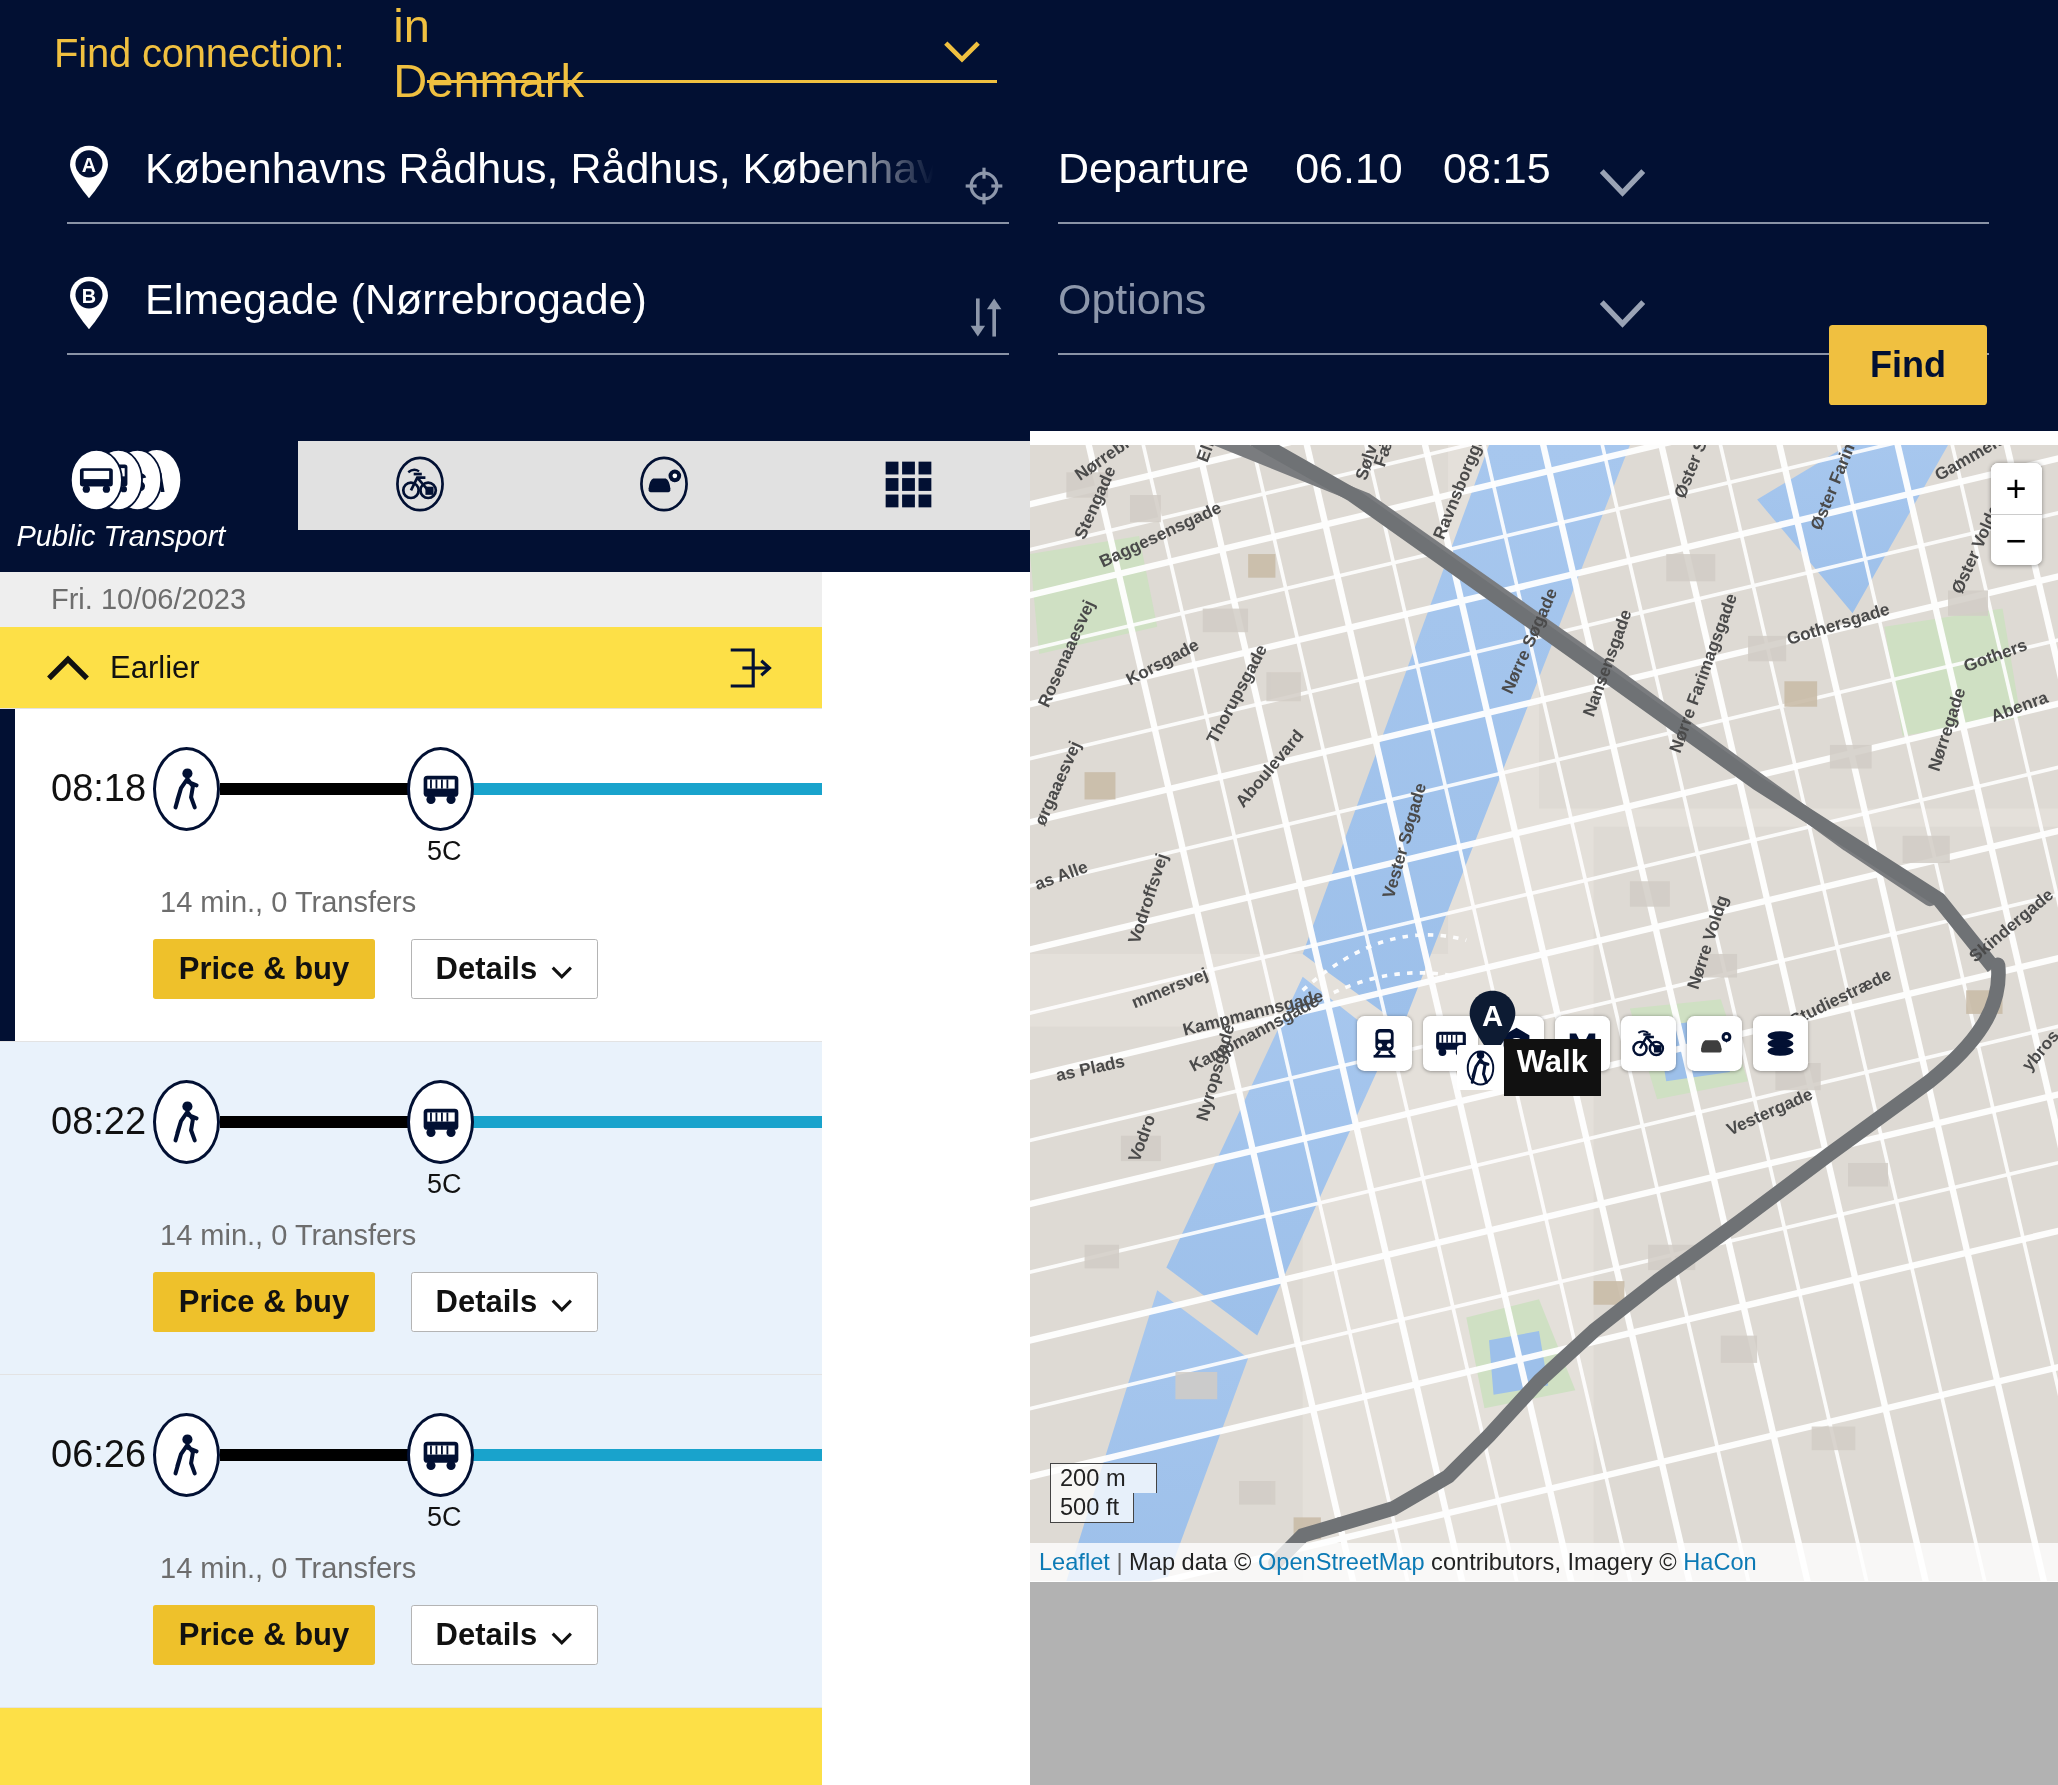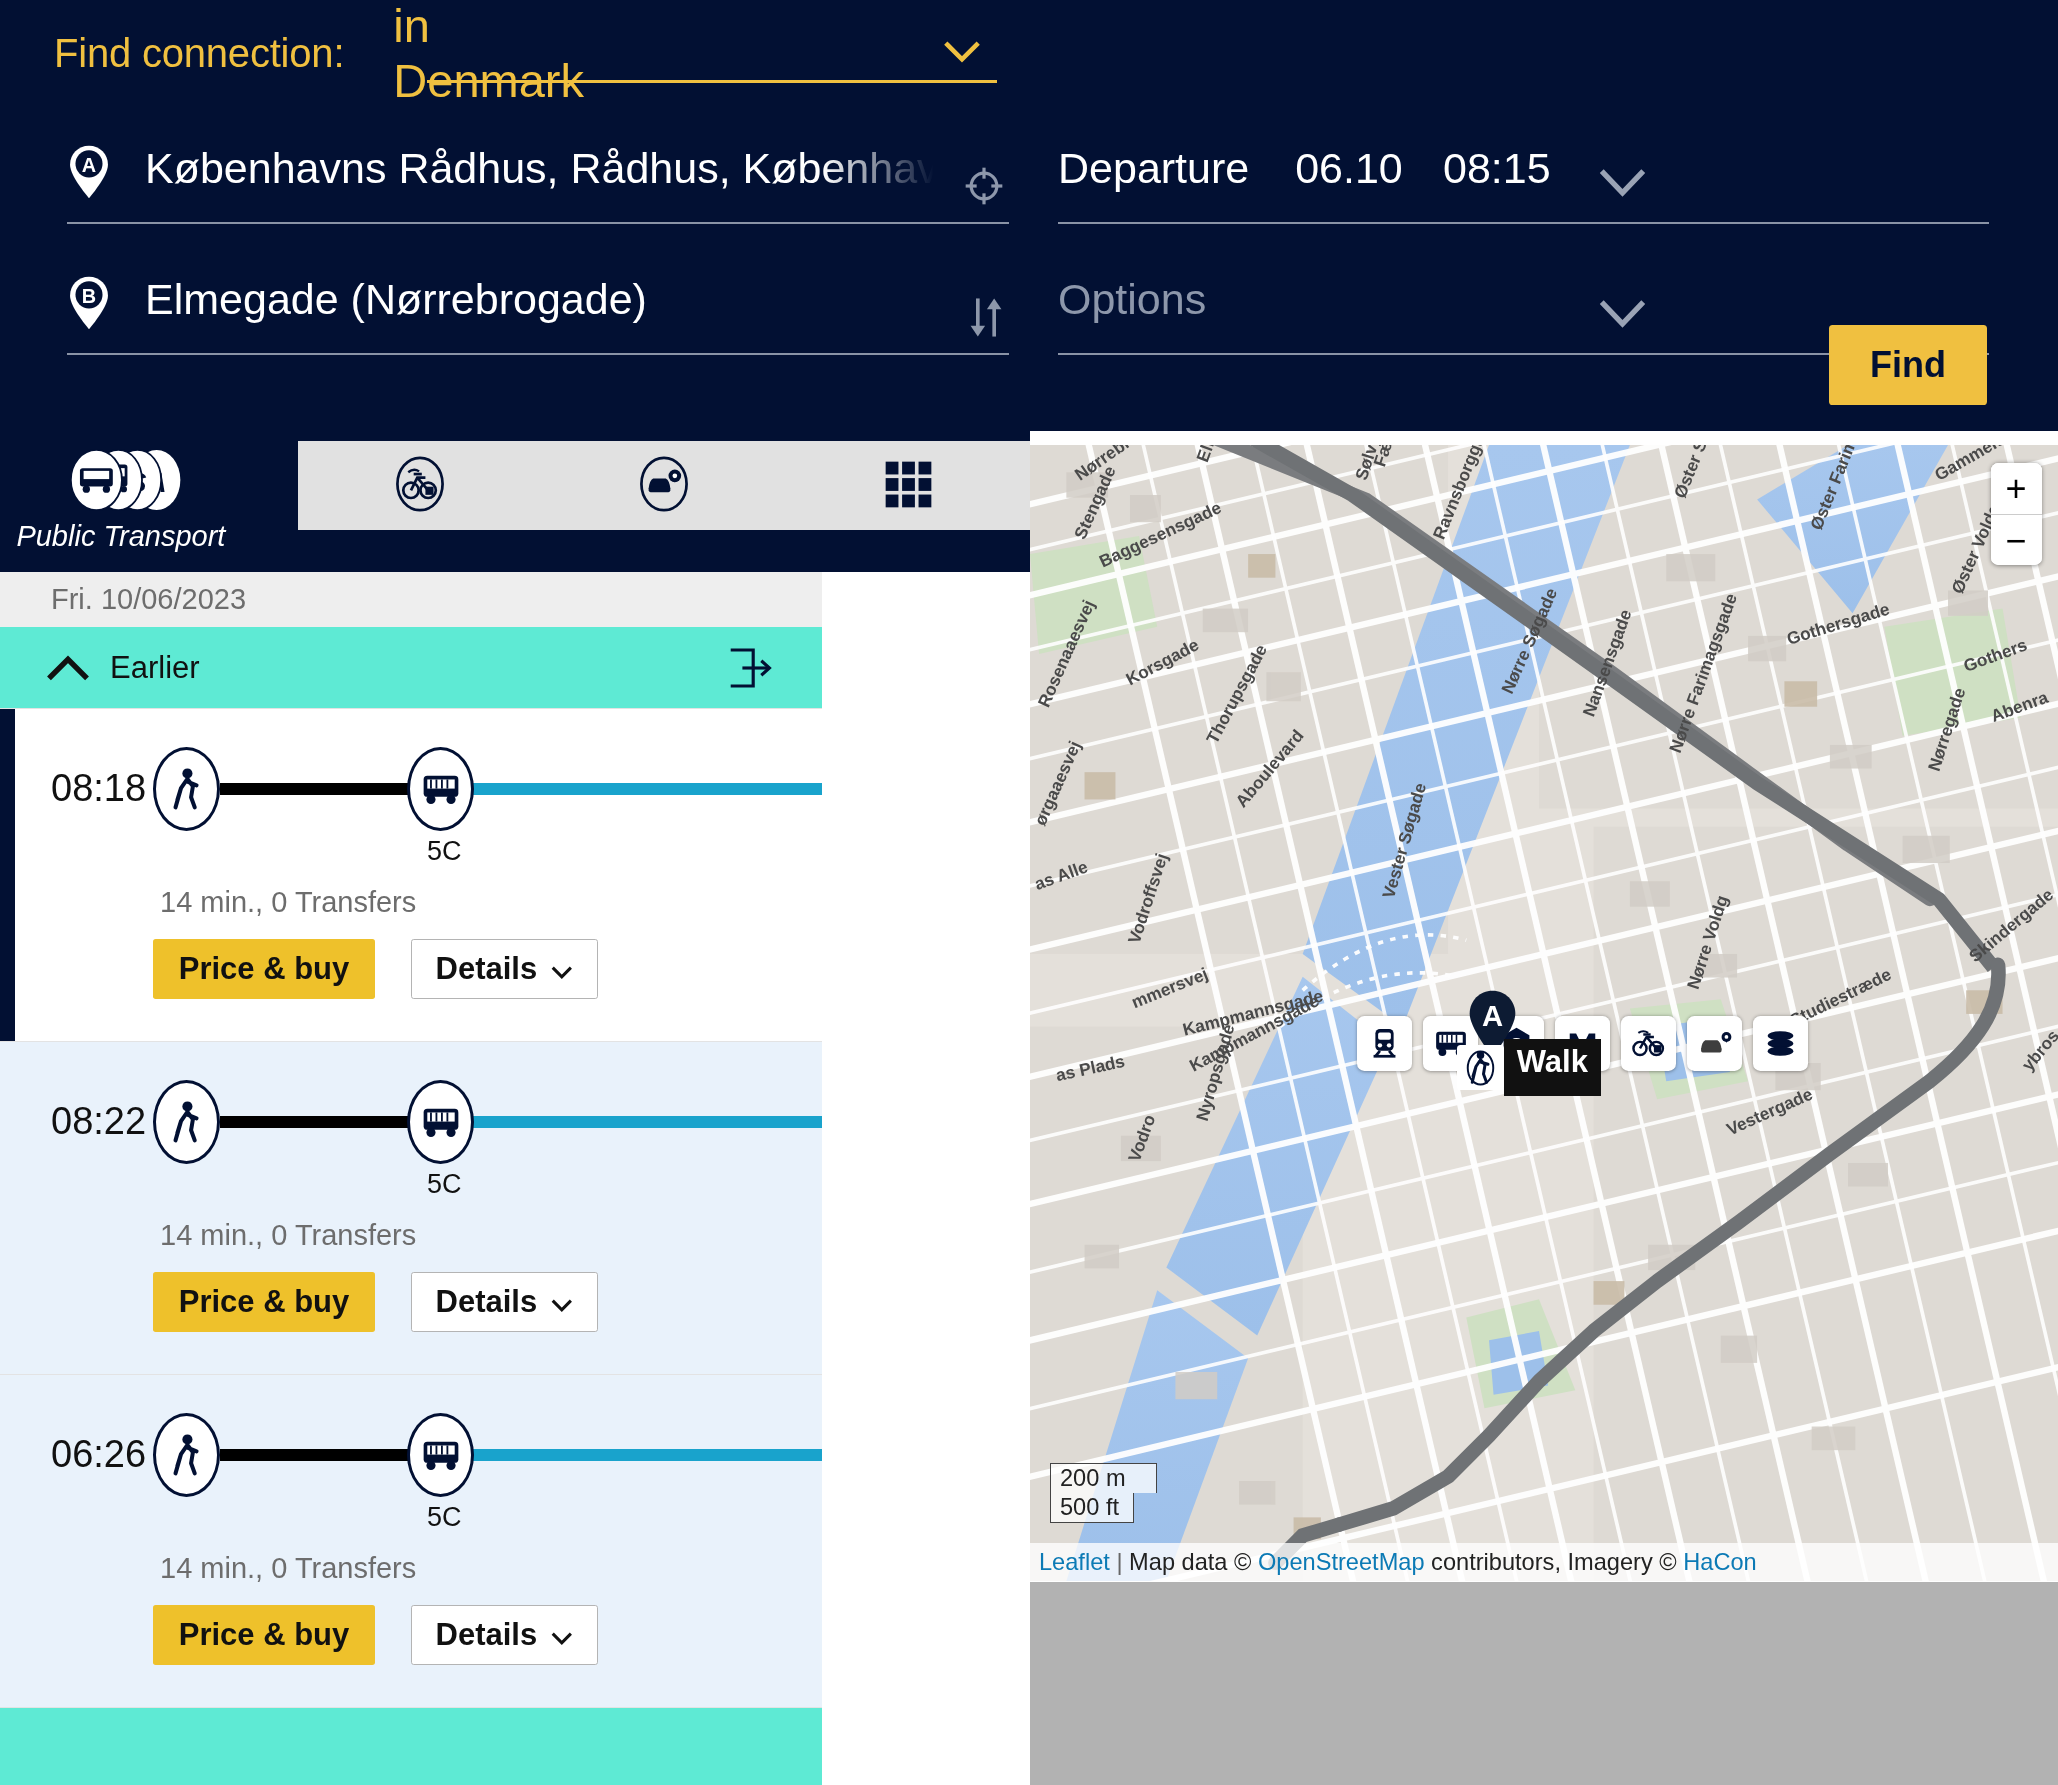--- a/index.html
+++ b/index.html
@@ -87,21 +87,21 @@
   }
   .tab-light {
     flex: 1; display: flex; align-items: center; justify-content: center;
     height: 100%; cursor: pointer;
   }
 
   
   .results {
     position: absolute; left: 0; top: 572px;
     width: 822px; height: 1214px;
-    background: #5eead4; overflow: hidden;
+    background: #fde047; overflow: hidden;
   }
   .date-bar {
     height: 55px; background: #eeeeee;
     display: flex; align-items: center; padding-left: 51px;
   }
   .date-bar span { color: #6d6d6d; font-size: 29px; }
 
   .earlier-row {
     height: 82px; display: flex; align-items: center;
     padding: 0 47px 0 47px; position: relative;

